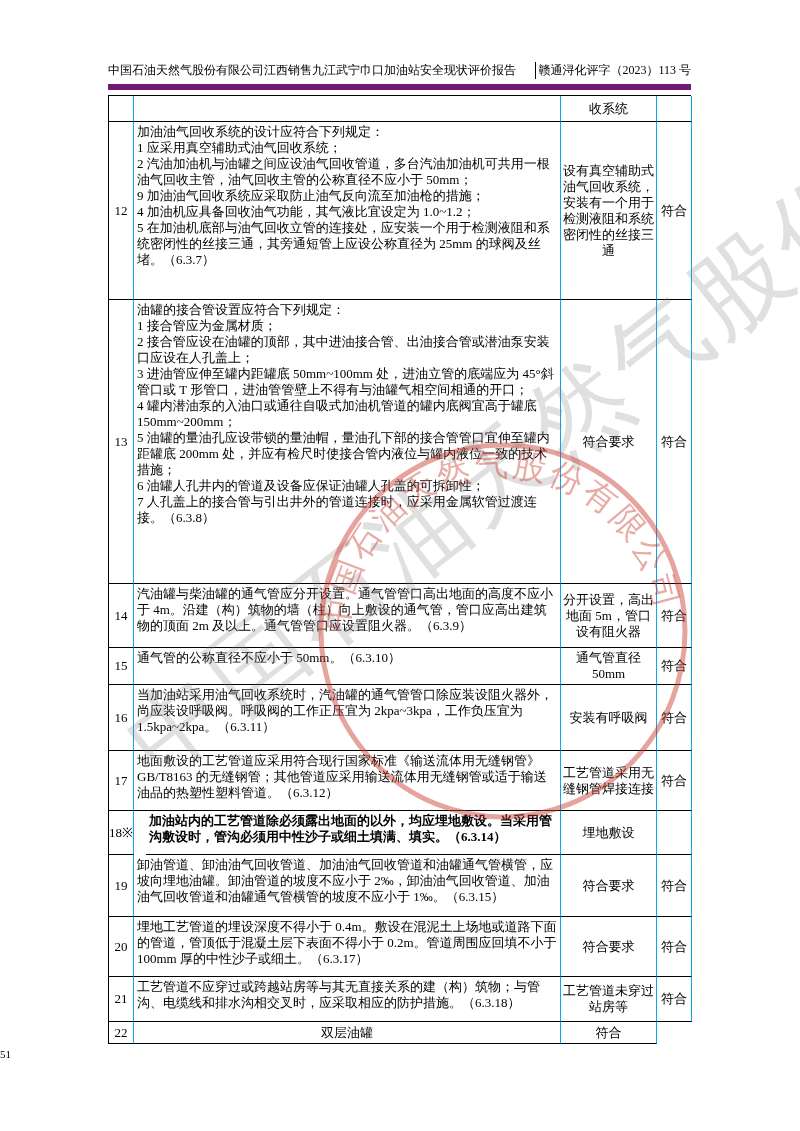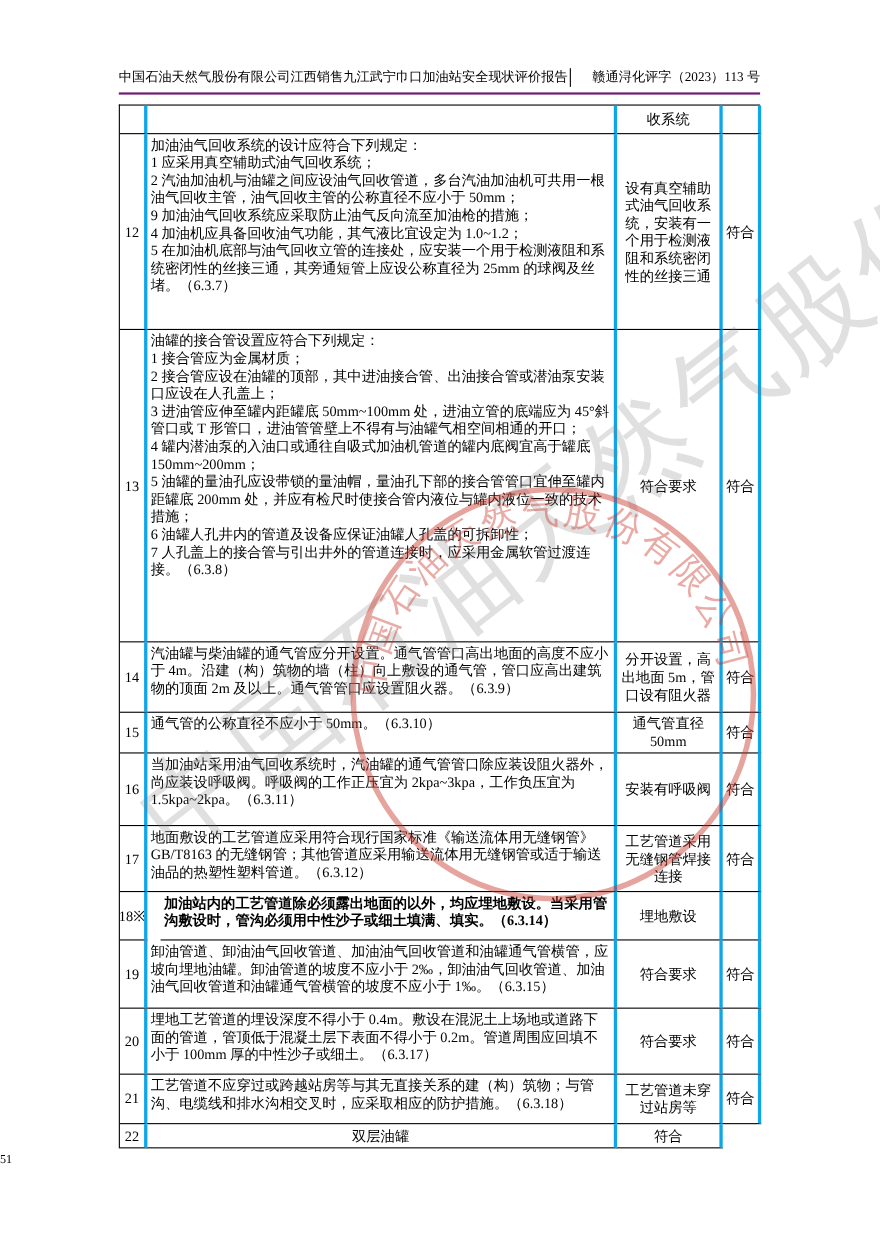--- a/index.html
+++ b/index.html
@@ -10,41 +10,41 @@
     background:#ffffff;
     font-family:"Liberation Serif","DejaVu Serif",serif;
     color:#000;
     overflow:hidden;
     margin:0 auto;
   }
   
   .header {
     position:absolute; left:108px; top:62px; width:583px;
     display:flex; align-items:flex-end;
-    border-bottom:2px solid #701a75;
+    border-bottom:6px solid #701a75;
     padding-bottom:5px;
     font-size:12px;
   }
   .header-left { width:452px; }
   .header-sep { width:1px; align-self:stretch; background:#000; }
-  .header-right { flex:1; text-align:right; white-space:nowrap; padding-left:20px; }
+  .header-right { flex:1; text-align:right; white-space:nowrap; padding-left:2px; }
 
   
   .table {
     position:absolute; left:108px; top:95px; width:583px;
     border-top:1px solid #000; border-left:1px solid #000;
     font-size:13px;
   }
   .trow {
     display:grid;
     grid-template-columns:25px 427px 96px 35px;
   }
   .trow.bold .cell.content { font-weight:bold;margin-left:12px; }
   .cell {
-    border-right:3px solid #0ea5e9;
+    border-right:1px solid #0ea5e9;
     border-bottom:1px solid #000;
     line-height:16px;
     padding:2px 3px;
     overflow:hidden;
   }
   .cell.num {
     display:flex; align-items:center; justify-content:center;
     padding:2px 0;
   }
   .cell.content { text-align:left; }

